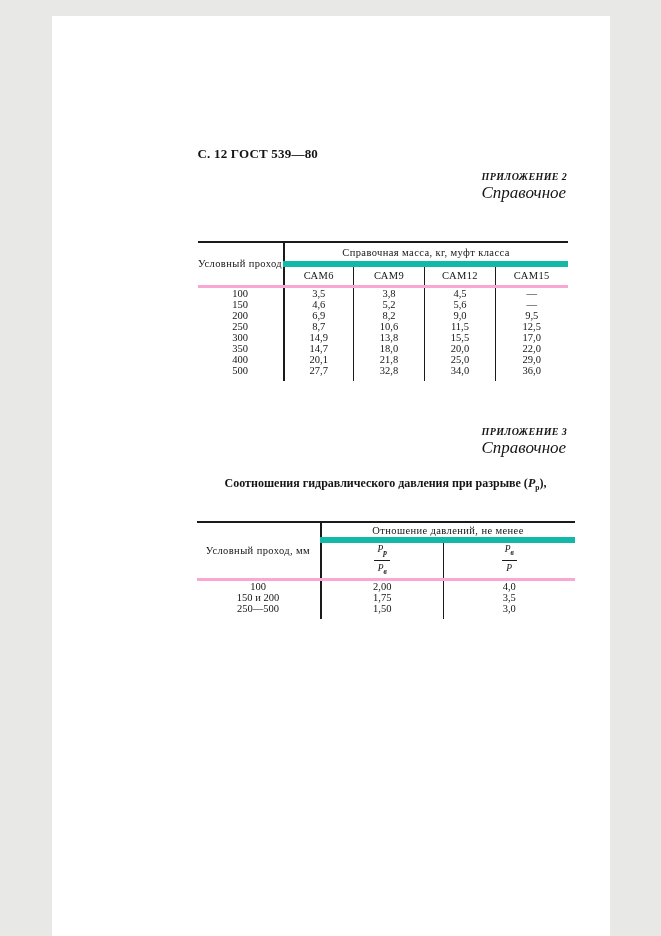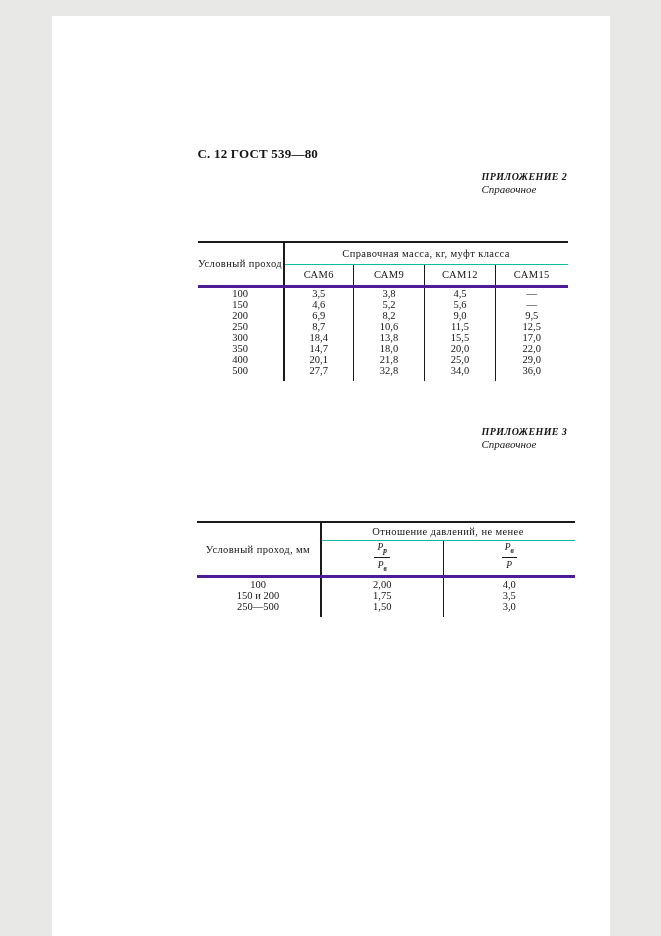--- a/index.html
+++ b/index.html
@@ -16,21 +16,21 @@
   .abs { position: absolute; }
 
   .page-header {
     left: 146px; top: 130px;
     font-size: 13px; font-weight: bold; letter-spacing: 0.2px;
     white-space: nowrap;
   }
 
   .appendix { text-align: left; white-space: nowrap; }
   .appendix .app-title { font-size: 10px; font-weight: bold; font-style: italic; letter-spacing: 0.4px; }
-  .appendix .app-sub { font-size: 11px; font-style: italic; margin-top: 1px; }
+  .appendix .app-sub { font-size: 17px; font-style: italic; margin-top: 1px; }
 
   .tbl-caption {
     font-size: 12.5px; font-weight: bold; text-align: center; letter-spacing: 0.2px;
   }
   .t2-title { text-align: center; font-size: 12px; font-weight: bold; line-height: 13.5px; }
   .t2-title i { font-weight: bold; }
   .t2-title sub, .frac sub { font-size: 7.5px; font-weight: bold; }
 
   table.gost {
     border-collapse: collapse;
@@ -41,22 +41,22 @@
     padding: 0;
     text-align: center;
     vertical-align: middle;
     font-size: 10.5px;
     line-height: 11px;
     overflow: hidden;
   }
   .hdr-cell { letter-spacing: 0.4px; }
   .vthick { border-right: 2px solid #1a1a1a; }
   .vthin  { border-left: 1px solid #1a1a1a; }
-  .under-thin  { border-bottom: 1px solid #14b8a6; }
-  .under-thick { border-bottom: 3px solid #4c1d95; }
+  .under-thin  { border-bottom: 6px solid #14b8a6; }
+  .under-thick { border-bottom: 3px solid #f9a8d4; }
 
   .frac { display: inline-flex; flex-direction: column; align-items: center; font-style: italic; font-size: 9.5px; line-height: 12px; }
   .frac .num { border-bottom: 1px solid #1a1a1a; padding: 0 3px 1px 3px; }
   .frac .den { padding-top: 1px; }
 </style>
 </head>
 <body>
 
 <div class="page">
 
@@ -110,21 +110,21 @@
       </tr>
       <tr style="height:11px">
         <td class="vthick">250</td>
         <td>8,7</td>
         <td class="vthin">10,6</td>
         <td class="vthin">11,5</td>
         <td class="vthin">12,5</td>
       </tr>
       <tr style="height:11px">
         <td class="vthick">300</td>
-        <td>18,4</td>
+        <td>14,9</td>
         <td class="vthin">13,8</td>
         <td class="vthin">15,5</td>
         <td class="vthin">17,0</td>
       </tr>
       <tr style="height:11px">
         <td class="vthick">350</td>
         <td>14,7</td>
         <td class="vthin">18,0</td>
         <td class="vthin">20,0</td>
         <td class="vthin">22,0</td>
@@ -152,20 +152,21 @@
       </tr>
     </tbody>
   </table>
 
   <div class="abs appendix" style="left:430px; top:410px;">
     <div class="app-title">ПРИЛОЖЕНИЕ 3</div>
     <div class="app-sub">Справочное</div>
   </div>
 
   <div class="abs t2-title" style="left:144px; top:461px; width:380px;">
+    <div><span>Соотношения гидравлического давления при разрыве (</span><i>Р</i><sub>р</sub><span>),</span></div>
   </div>
 
   <table class="abs gost" style="left:145px; top:505px; width:378px;">
     <colgroup>
       <col style="width:124px">
         <col style="width:123px">
         <col style="width:131px">
     </colgroup>
     <tbody>
       <tr style="height:18px">

